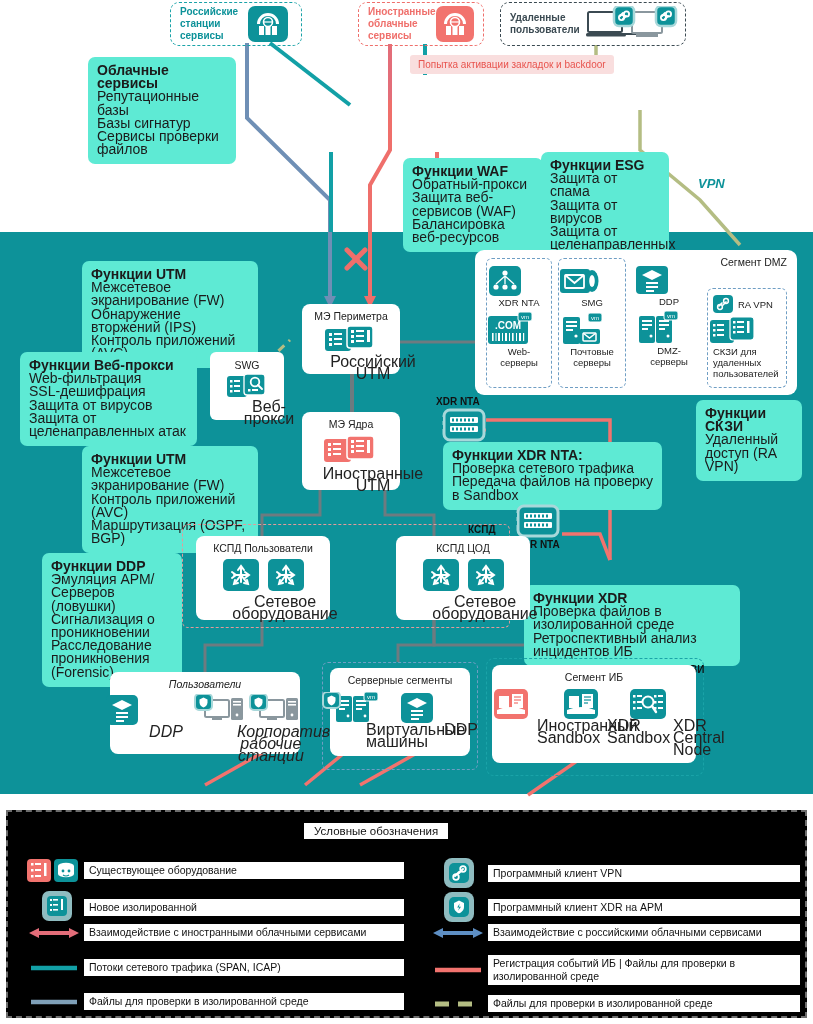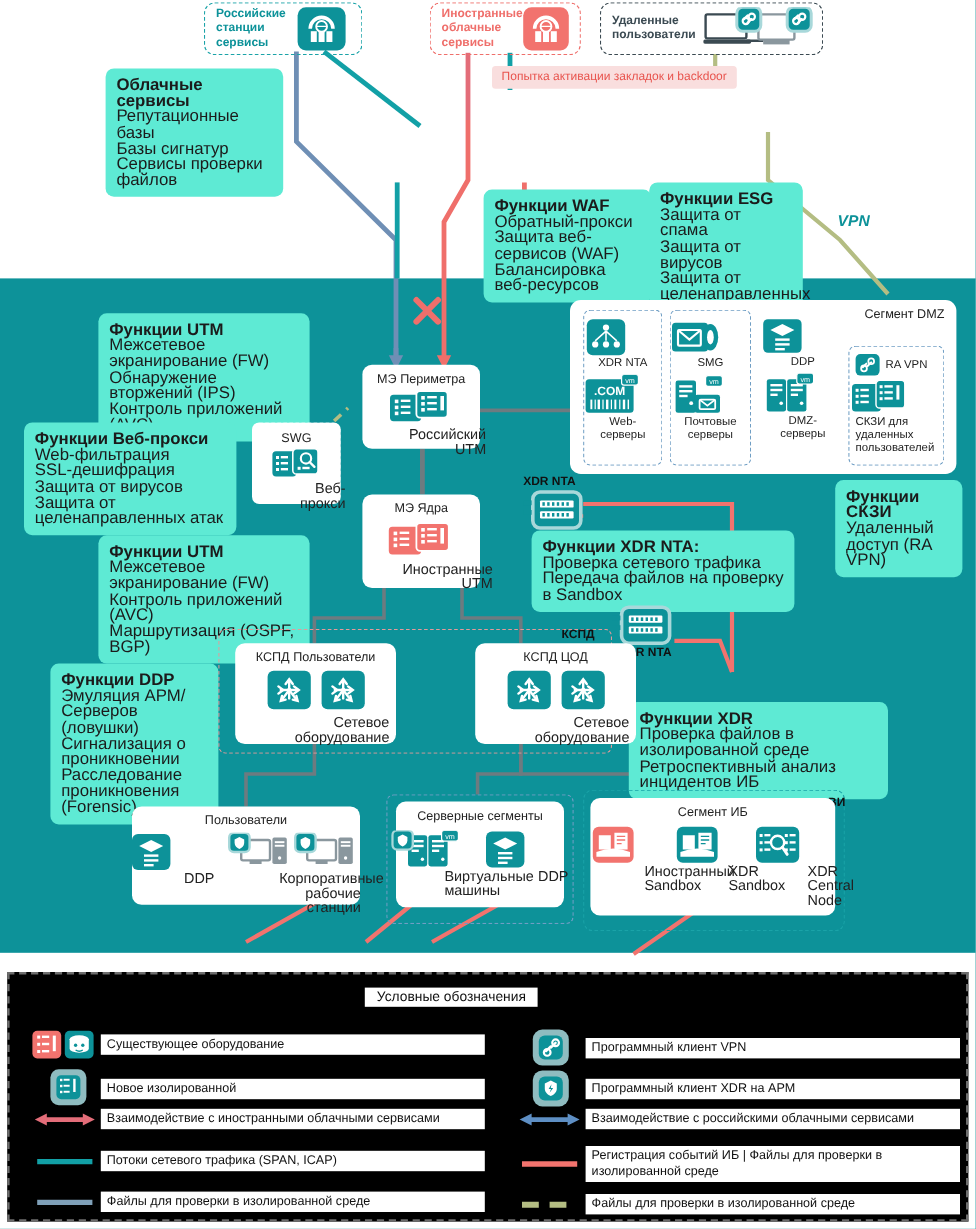--- a/index.html
+++ b/index.html
@@ -32,21 +32,21 @@
 
   
   .card {
     background: #ffffff;
     border-radius: 8px;
     display: flex; flex-direction: column;
     align-items: center; justify-content: flex-start;
     padding: 6px 6px;
   }
   .card-title { font-size: 10.5px; color: #222; text-align: center; line-height: 12px; }
-  .card-sub { font-size: 12px; color: #222; text-align: right; line-height: 12px; padding-left: 44px; }
+  .card-sub { font-size: 16px; color: #222; text-align: center; line-height: 12px; padding-left: 44px; }
 
   .icon-row { display: flex; align-items: flex-end; justify-content: center; gap: 7px; }
 
   
   .dash-teal  { border: 1.6px dashed #1aa3a8; border-radius: 8px; }
   .dash-red   { border: 1.6px dashed #ef6f6b; border-radius: 8px; }
   .dash-dark  { border: 1.6px dashed #3b4a52; border-radius: 8px; }
   .dash-blue  { border: 1.5px dashed #6f9ec4; border-radius: 6px; }
   .dash-white { border: 1.5px dashed #ffffff; border-radius: 6px; }
 
@@ -673,21 +673,21 @@
             <path d="M19,17 L25,25"></path>
               <path d="M22,25 L26,26 L25,22"></path>
           </g>
           <circle cx="19" cy="17" r="1.8" fill="#fff"></circle>
         </svg>
       </div>
     </div>
     <div class="card-sub">Сетевое оборудование</div>
   </div>
 
-  <div class="abs card" style="left:110px;top:672px;width:190px;height:82px;justify-content:flex-start;">
+  <div class="abs card" style="left:110px;top:672px;width:190px;height:82px;justify-content:flex-start;font-style:italic;">
     <div class="card-title">Пользователи</div>
     <div style="display:flex;gap:10px;align-items:flex-start;margin-top:4px;">
       <div style="text-align:center;">
         <div>
           <svg width="34" height="32" viewBox="0 0 34 32">
             <rect x="1" y="1" width="32" height="30" rx="5" fill="#0d9299"></rect>
             <path d="M17,6 L27,11 L17,16 L7,11 Z" fill="#fff"></path>
             <g fill="#fff">
                 <rect x="11" y="18" width="12" height="2"></rect>
                 <rect x="11" y="22" width="12" height="2"></rect>

